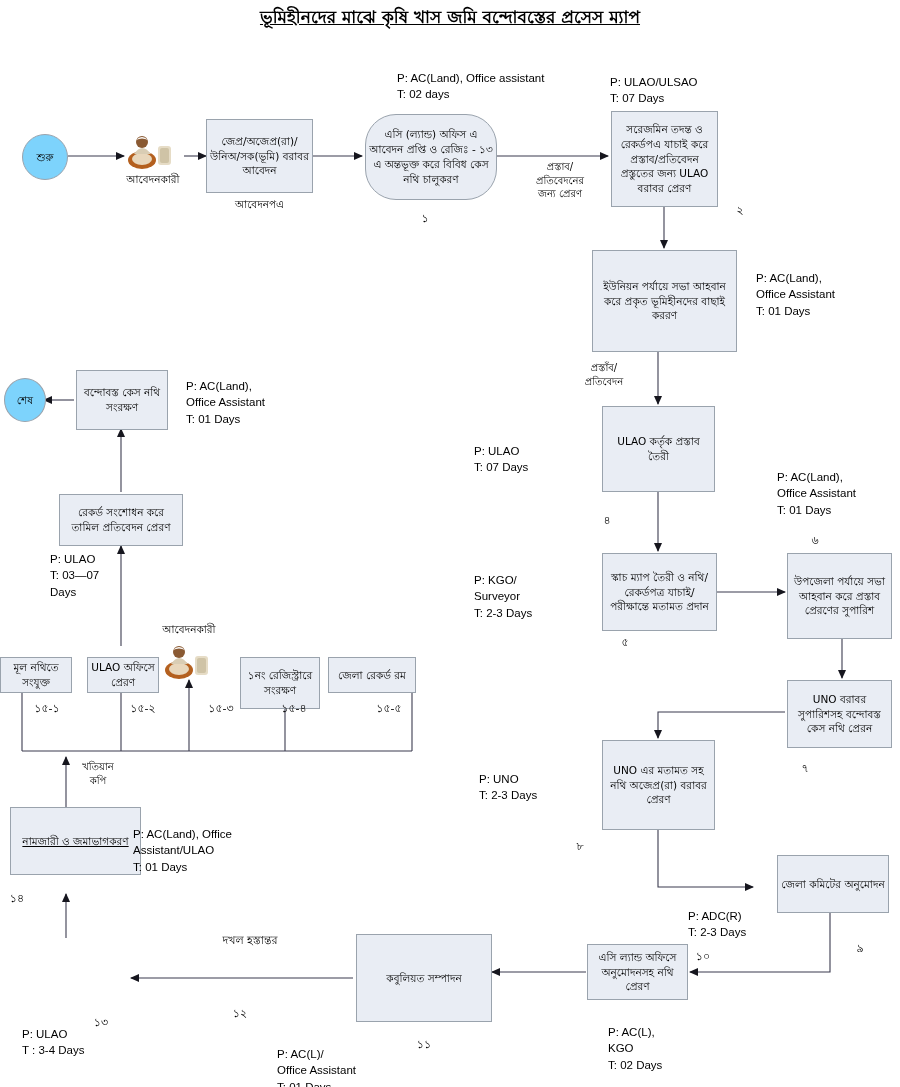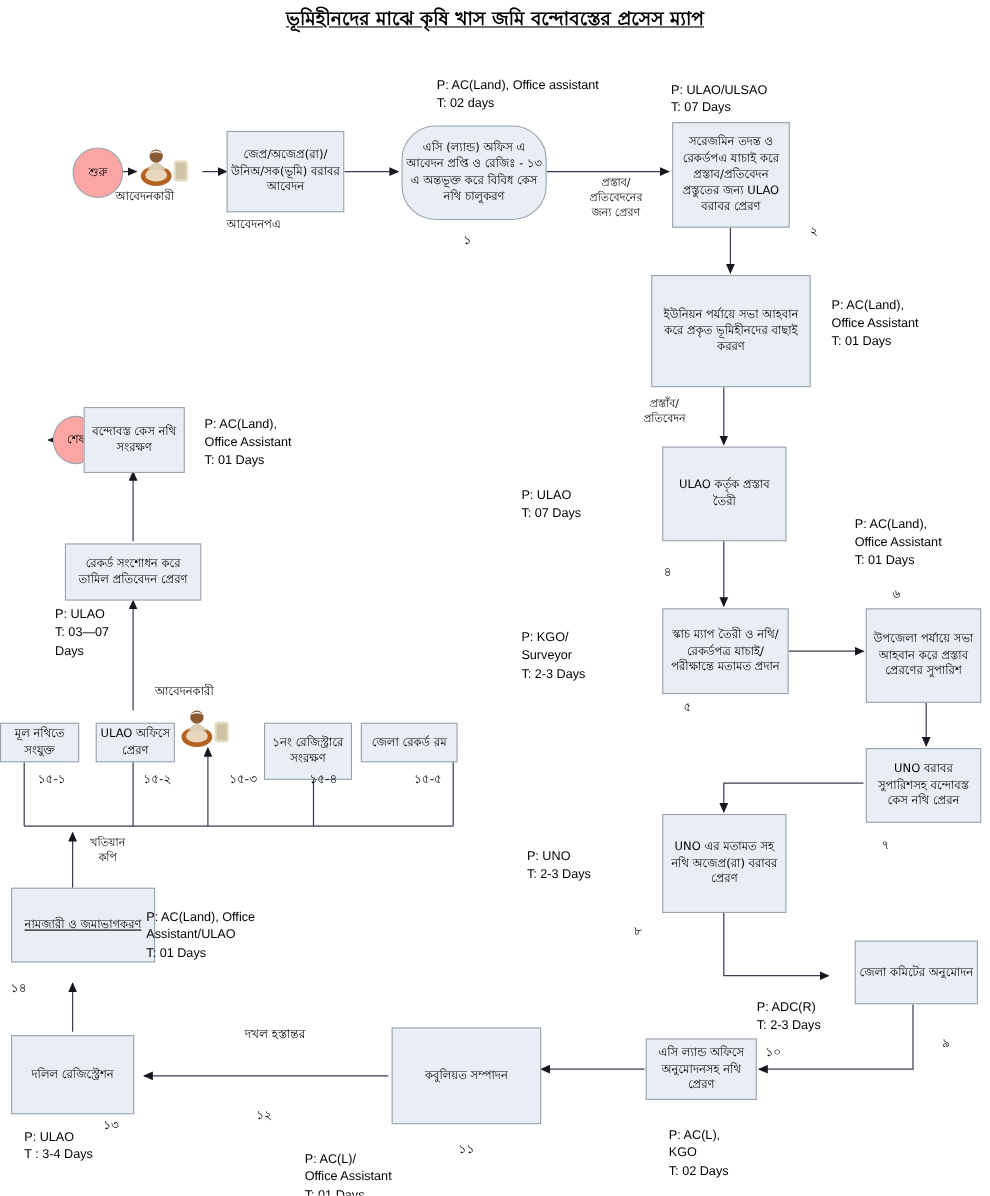--- a/index.html
+++ b/index.html
@@ -47,30 +47,30 @@
     align-items: center;
     justify-content: center;
     text-align: center;
     font-family: "DejaVu Sans", "Liberation Sans", sans-serif;
     font-size: 10.5px;
     line-height: 1.42;
     padding: 2px 3px;
   }
   .node.term {
     border-radius: 50%;
-    background: #fca5a5;
+    background: #7dd3fc;
     border: 1px solid #9aa3ad;
     font-size: 10.5px;
-    margin-left: 44px;
   }
   .caption {
     position: absolute;
     font-family: "DejaVu Sans", "Liberation Sans", sans-serif;
     font-size: 10.5px;
     line-height: 1.35;
+    text-align: center;
     white-space: pre-line;
   }
   .meta {
     position: absolute;
     font-family: "Liberation Sans", "DejaVu Sans", sans-serif;
     font-size: 11.5px;
     line-height: 1.42;
     text-align: left;
     white-space: pre-line;
     color: #000;
@@ -268,23 +268,20 @@
 অনুমোদনসহ নথি
 প্রেরণ</span>
   </div>
   <div class="num" style="left:688px; top:948px; width:30px;">১০</div>
 
   <div class="node" style="left:356px; top:934px; width:136px; height:88px;">
     <span>কবুলিয়ত সম্পাদন</span>
   </div>
   <div class="num" style="left:409px; top:1036px; width:30px;">১১</div>
 
-  <div class="node" style="left:10px; top:941px; width:112px; height:72px;">
-    <span>দলিল রেজিস্ট্রেশন</span>
-  </div>
   <div class="num" style="left:86px; top:1014px; width:30px;">১৩</div>
 
   <div class="node" style="left:10px; top:807px; width:131px; height:68px;text-decoration:underline;">
     <span>নামজারী ও
 জমাভাগকরণ</span>
   </div>
   <div class="num" style="left:2px; top:890px; width:30px;">১৪</div>
 
   <div class="node" style="left:0px; top:657px; width:72px; height:36px;">
     <span>মূল নথিতে

